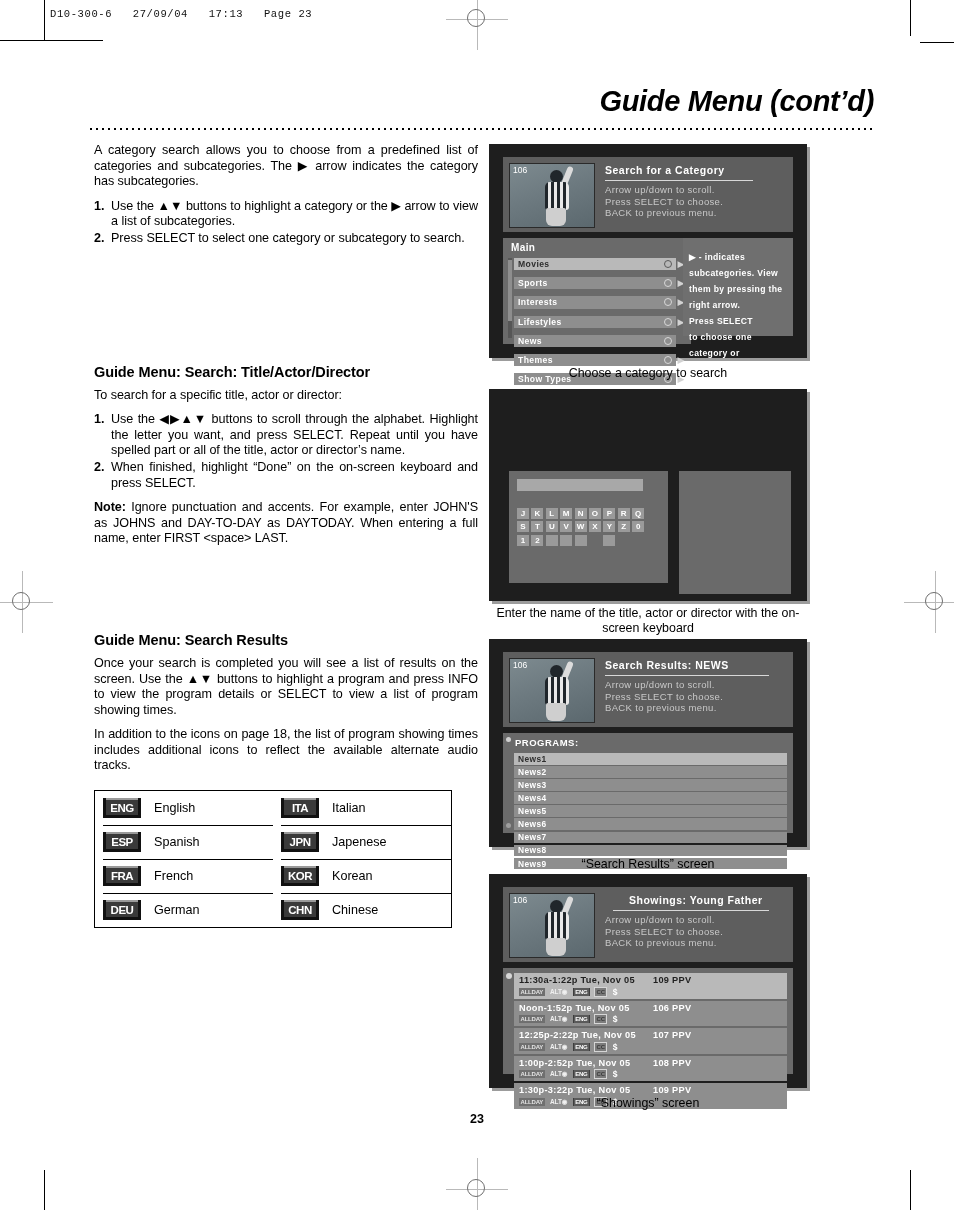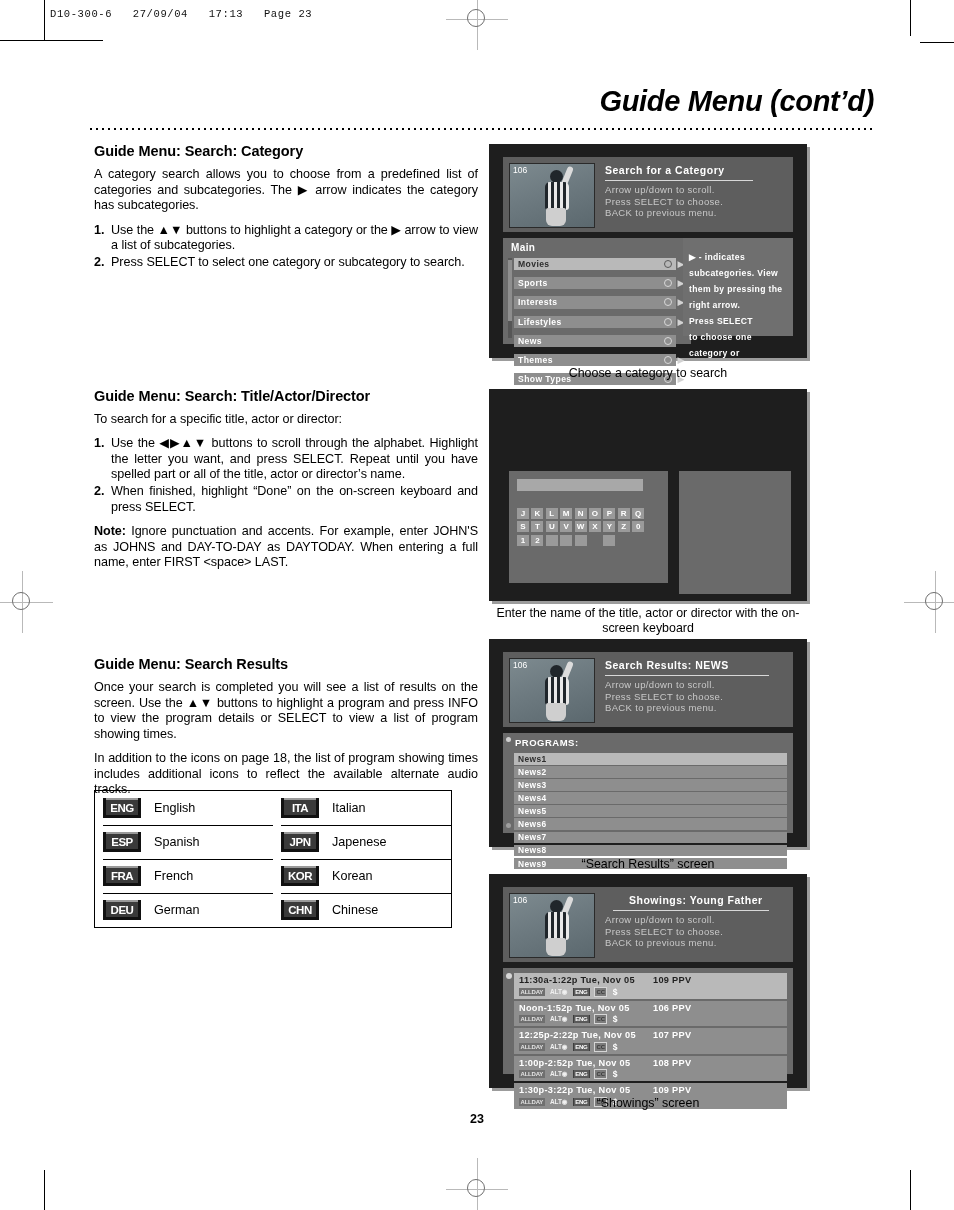--- a/index.html
+++ b/index.html
@@ -197,21 +197,20 @@
       <div class="c"></div>
   </div>
 
   <div class="filehdr">D10-300-6   27/09/04   17:13   Page 23</div>
 
   <div class="title">Guide Menu (cont’d)</div>
   <div class="dotrule"></div>
 
   <div class="col-left">
 
-    <h2 class="sec">Guide Menu: Search: Category</h2>
     <p class="body">A category search allows you to choose from a predefined list of categories and subcategories. The ▶ arrow indicates the category has subcategories.</p>
     <ol class="steps">
       <li>Use the ▲▼ buttons to highlight a category or the ▶ arrow to view a list of subcategories.</li>
       <li>Press SELECT to select one category or subcategory to search.</li>
     </ol>
 
     <div class="spacer-a"></div>
 
     <h2 class="sec">Guide Menu: Search: Title/Actor/Director</h2>
     <p class="body">To search for a specific title, actor or director:</p>

